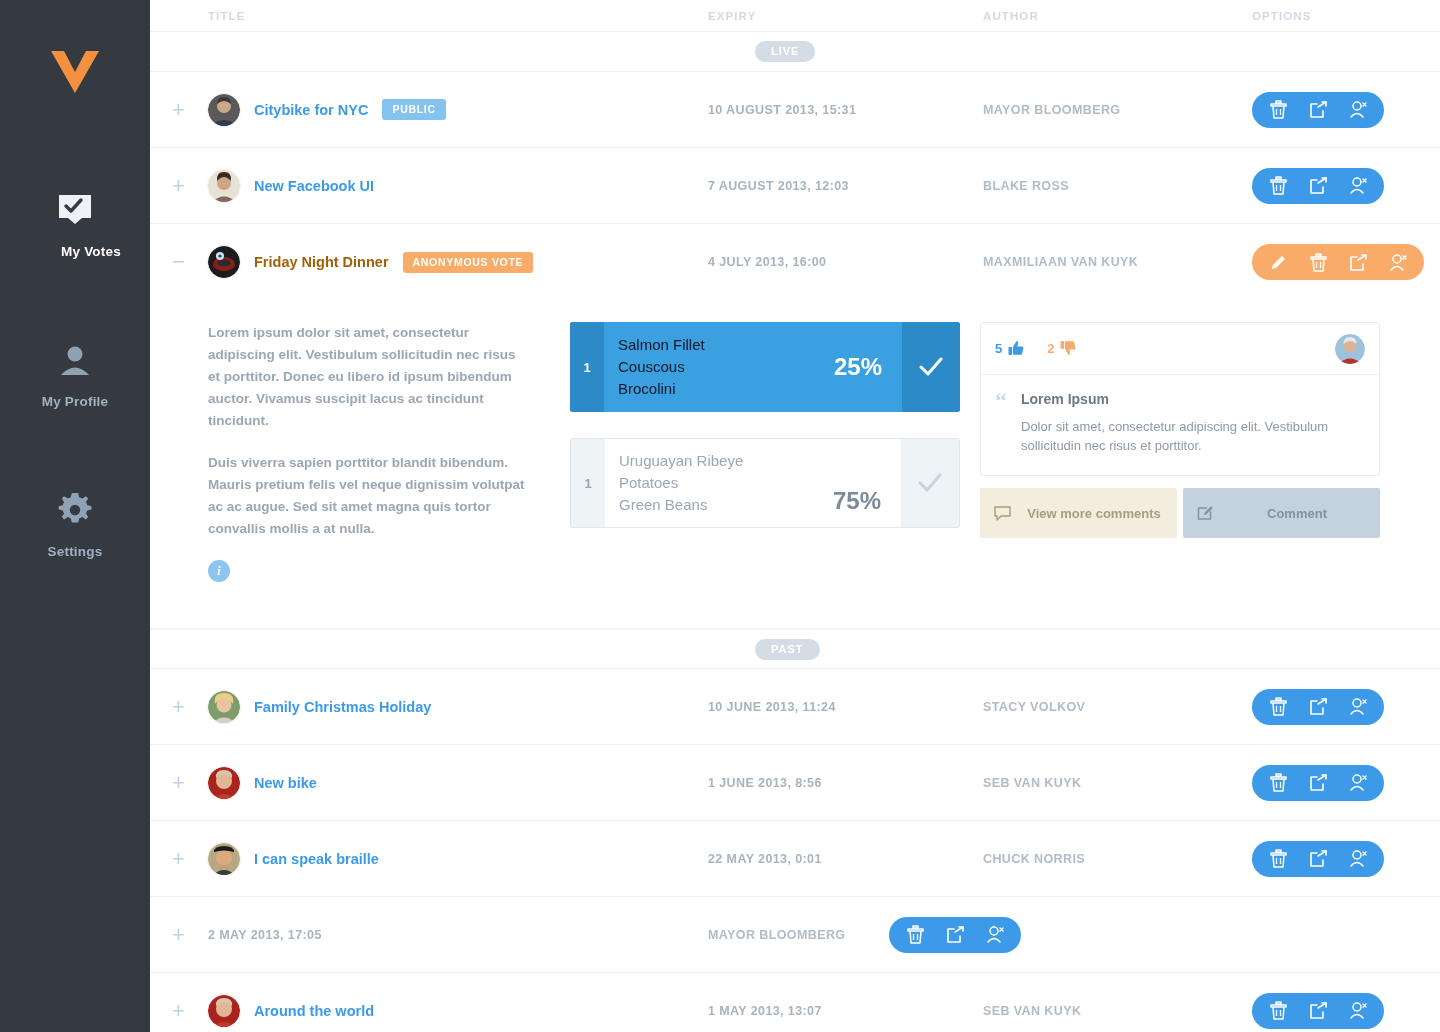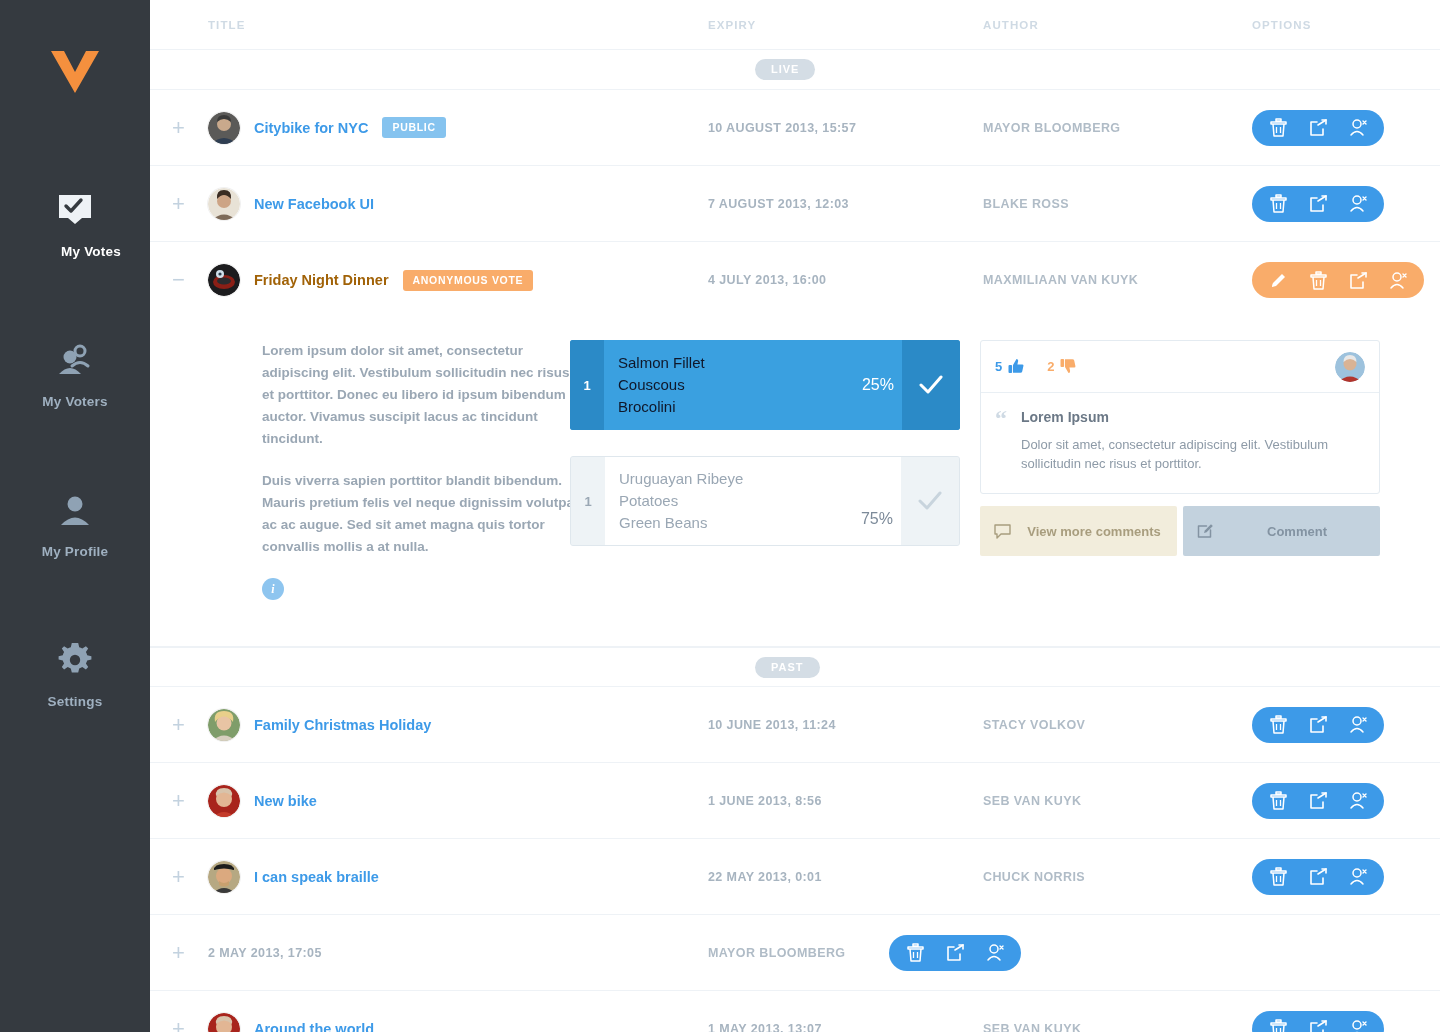--- a/index.html
+++ b/index.html
@@ -43,21 +43,21 @@
   .main { flex: 1 1 auto; background: #ffffff; position: relative; }
 
   .grid {
     display: grid;
     grid-template-columns: 58px 500px 275px 363px 94px;
     align-items: center;
   }
 
   
   .thead {
-    height: 50px;
+    height: 32px;
     border-bottom: 1px solid #eef2f6;
   }
   .th {
     font-size: 11.5px; font-weight: bold;
     letter-spacing: 1.1px;
     color: #cfdae4;
     text-transform: uppercase;
   }
   .th.opt { text-align: left; margin-left: -94px; }
 
@@ -128,21 +128,21 @@
   }
   .iconbtn svg { display: block; }
 
   
   .detail {
     border-bottom: 1px solid #eef2f6;
     padding: 22px 0 46px 0;
     display: flex;
     gap: 0;
   }
-  .det-left { width: 410px; flex: 0 0 410px; padding-left: 112px; }
+  .det-left { width: 410px; flex: 0 0 410px; padding-left: 58px; }
   .det-p {
     font-size: 13.5px; line-height: 22px;
     color: #9aa7b4; font-weight: bold;
     margin-bottom: 20px;
     width: 318px;
   }
   .info-dot {
     width: 22px; height: 22px; border-radius: 50%;
     background: #8ec5ef; color: #fff;
     display: flex; align-items: center; justify-content: center;
@@ -173,22 +173,22 @@
   }
   .opt-card.sel .opt-body { background: #3aa0e0; }
   .opt-card.unsel .opt-body { background: #ffffff; }
   .opt-lines {
     flex: 1 1 auto;
     font-size: 15px; line-height: 22px;
     color: #0f172a; font-weight: normal;
   }
   .opt-card.unsel .opt-lines { color: #9aa7b4; }
   .opt-pct {
-    font-size: 16px; font-weight: normal; color: #ffffff;
-    padding-right: 8px; white-space: nowrap;
+    font-size: 24px; font-weight: bold; color: #ffffff;
+    padding-right: 20px; white-space: nowrap;
   }
   .opt-card.unsel .opt-pct { color: #7c8a99; margin-top: 35px; }
   .opt-check {
     width: 58px; flex: 0 0 58px;
     display: flex; align-items: center; justify-content: center;
   }
   .opt-card.sel .opt-check { background: #2b8ac7; }
   .opt-card.unsel .opt-check { background: #eef3f6; }
 
   .det-right { width: 420px; flex: 0 0 420px; padding-left: 20px; }
@@ -251,31 +251,20 @@
       <div class="nav-item active">
         <span class="nav-ico">
           <svg width="36" height="32" viewBox="0 0 36 32">
             <path d="M2 1 h32 v23 h-9 l-7 6 l-7 -6 h-9 z" fill="#eef2f6"></path>
             <path d="M9 12 l5 5 l10 -11" stroke="#353a40" stroke-width="3.4" fill="none" stroke-linecap="round" stroke-linejoin="round"></path>
           </svg>
         </span>
         <span class="nav-label">My Votes</span>
       </div>
 
-      <div class="nav-item">
-        <span class="nav-ico">
-          <svg width="40" height="34" viewBox="0 0 40 34">
-            <circle cx="25" cy="8" r="5" fill="none" stroke="#8fa2b4" stroke-width="3"></circle>
-            <path d="M17 23 q8 -7 16 0" fill="none" stroke="#8fa2b4" stroke-width="3" stroke-linecap="round"></path>
-            <circle cx="15" cy="14" r="6.5" fill="#8fa2b4"></circle>
-            <path d="M4 31 q11 -12 22 0 z" fill="#8fa2b4"></path>
-          </svg>
-        </span>
-        <span class="nav-label">My Voters</span>
-      </div>
 
       <div class="nav-item">
         <span class="nav-ico">
           <svg width="34" height="34" viewBox="0 0 34 34">
             <circle cx="17" cy="11" r="7.5" fill="#8fa2b4"></circle>
             <path d="M3 32 q14 -15 28 0 z" fill="#8fa2b4"></path>
           </svg>
         </span>
         <span class="nav-label">My Profile</span>
       </div>
@@ -314,21 +303,21 @@
           <svg width="32" height="32" viewBox="0 0 32 32">
               <circle cx="16" cy="16" r="16" fill="#5b5a58"></circle>
               <circle cx="16" cy="12" r="7" fill="#c9a98c"></circle>
               <path d="M3 32 q13 -12 26 0 z" fill="#2f3e52"></path>
               <path d="M9 10 q7 -6 14 0 q0 -7 -7 -7 q-7 0 -7 7z" fill="#3a3a3a"></path>
             </svg>
         </span>
         <span class="title-link">Citybike for NYC</span>
         <span class="badge public">PUBLIC</span>
       </div>
-      <div class="expiry">10 AUGUST 2013, 15:57</div>
+      <div class="expiry">10 AUGUST 2013, 15:31</div>
       <div class="author">MAYOR BLOOMBERG</div>
       <div class="options">
         <span class="pillbtns">
           <span class="iconbtn">
             <svg width="17" height="19" viewBox="0 0 17 19">
                 <path d="M6 1 h5 v2 h-5z M1 4 h15 v2 h-15z M3 6 h11 l-1 12 h-9z" fill="none" stroke="#fff" stroke-width="1.5" stroke-linejoin="round"></path>
                 <path d="M6.5 9 v6 M10.5 9 v6" stroke="#fff" stroke-width="1.3"></path>
               </svg>
           </span>
           <span class="iconbtn">

